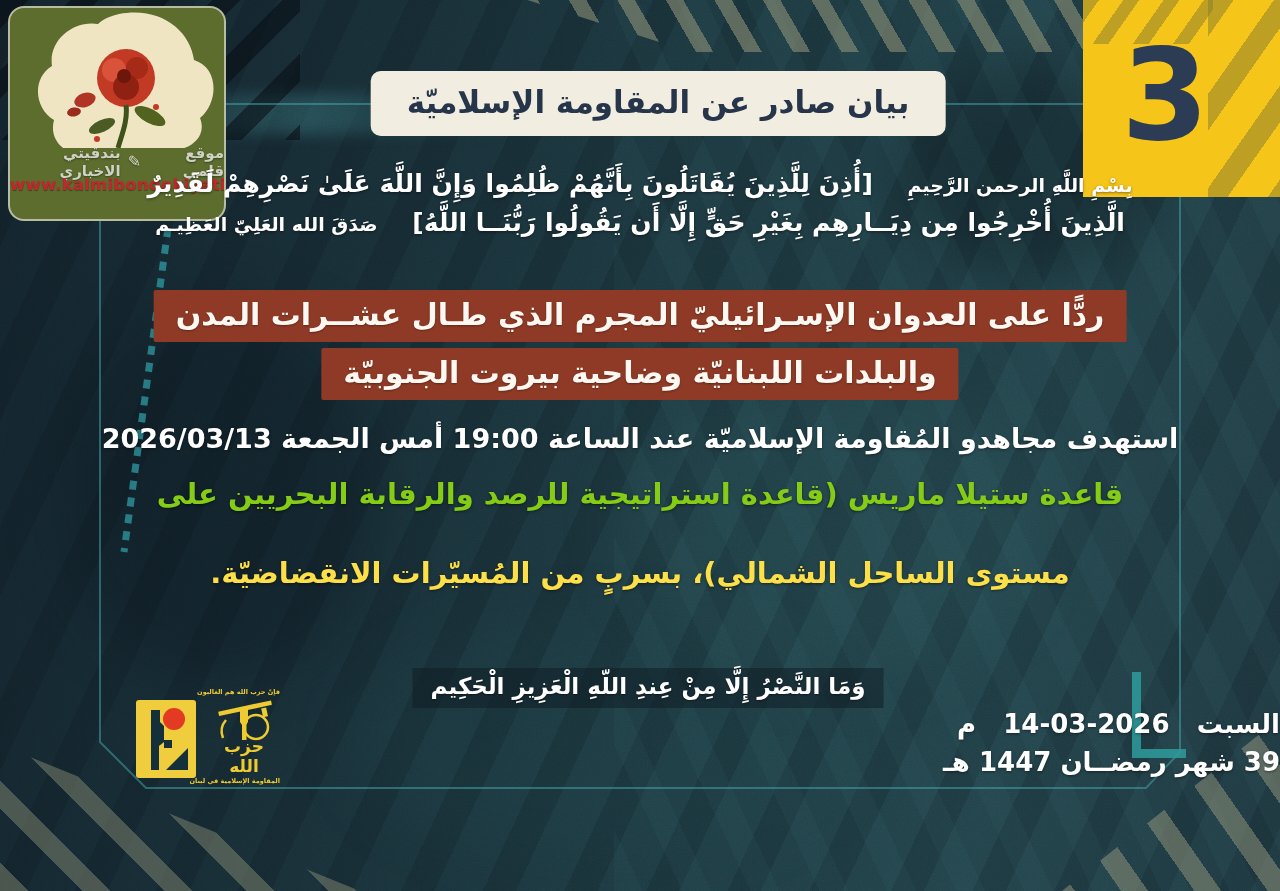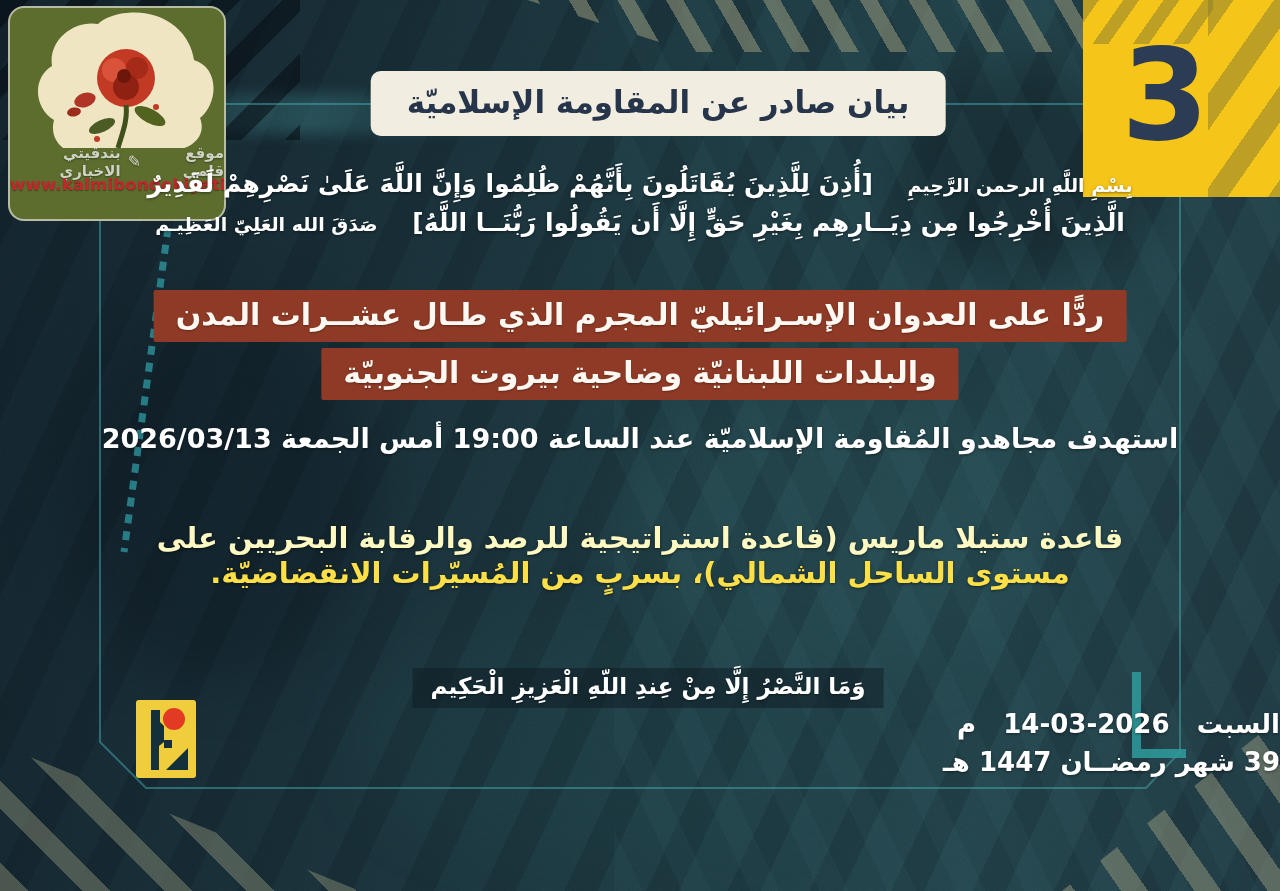--- a/index.html
+++ b/index.html
@@ -67,21 +67,21 @@
   
   .red-line{position:absolute;left:50%;transform:translateX(-50%);background:#8e3a26;
     color:#fdf8f2;font-weight:800;font-size:30px;padding:7px 22px 10px;white-space:nowrap;
     direction:rtl;border-radius:2px;text-shadow:0 1px 2px rgba(0,0,0,.3);}
   .r1{top:290px;}
   .r2{top:348px;}
   
   .center-line{position:absolute;left:0;right:0;text-align:center;direction:rtl;white-space:nowrap;
     font-weight:800;text-shadow:0 1px 3px rgba(0,0,0,.45);}
   .intro{top:423px;color:#ffffff;font-size:27px;}
-  .t1{top:477px;color:#fef9c3;font-size:29px;margin-top:44px;}
+  .t1{top:477px;color:#84cc16;font-size:29px;}
   .t2{top:556px;color:#fde047;font-size:29px;}
   
   .closing{position:absolute;top:668px;left:50%;transform:translateX(calc(-50% + 8px));
     background:rgba(13,26,34,.5);padding:5px 18px 9px;color:#fff;font-size:23px;font-weight:800;
     direction:rtl;white-space:nowrap;text-shadow:0 1px 2px rgba(0,0,0,.4);}
   
   .date-line{position:absolute;left:0;right:0;text-align:right;direction:rtl;color:#fff;
     font-weight:700;font-size:26px;white-space:pre;text-shadow:0 1px 3px rgba(0,0,0,.45);}
   .d1{top:709px;}
   .d2{top:747px;}
@@ -186,17 +186,30 @@
   <div class="emblem">
     <svg width="60" height="78" viewBox="0 0 60 78">
       <rect x="0" y="0" width="60" height="78" rx="3" fill="#f0cd3c"></rect>
       <path d="M15 10 L24 10 L24 22 L28 26 L28 42 L23 46 L23 70 L15 70 Z" fill="#14303a"></path>
       <rect x="28" y="40" width="8" height="8" fill="#14303a"></rect>
       <path d="M30 70 L52 48 L52 70 Z" fill="#14303a"></path>
       <circle cx="38" cy="19" r="11" fill="#e23a23"></circle>
     </svg>
   </div>
 
+  <div class="hezb">
+    <div class="hezb-top">فإنّ حزب الله هم الغالبون</div>
+    <svg class="hezb-art" width="68" height="46" viewBox="0 0 68 46">
+      <rect x="8" y="10" width="54" height="4.5" fill="#eecb30" transform="rotate(-12 35 12)"></rect>
+      <rect x="52" y="12" width="5" height="9" fill="#eecb30" transform="rotate(-12 54 16)"></rect>
+      <path d="M30 12 L38 12 L38 26 L34 32 L30 26 Z" fill="#eecb30"></path>
+      <rect x="32" y="26" width="4.5" height="18" fill="#eecb30"></rect>
+      <circle cx="46" cy="31" r="12" fill="none" stroke="#eecb30" stroke-width="2.5"></circle>
+      <path d="M16 24 q-7 8 -3 18" fill="none" stroke="#eecb30" stroke-width="2.5"></path>
+    </svg>
+    <div class="hezb-name">حزب الله</div>
+    <div class="hezb-bottom">المقاومة الإسلامية في لبنان</div>
+  </div>
 
   <div class="date-line d1">السبت   2026-03-14   م</div>
   <div class="date-line d2">39 شهر رمضــان 1447 هـ</div>
 
 </div>
 
 </body></html>

